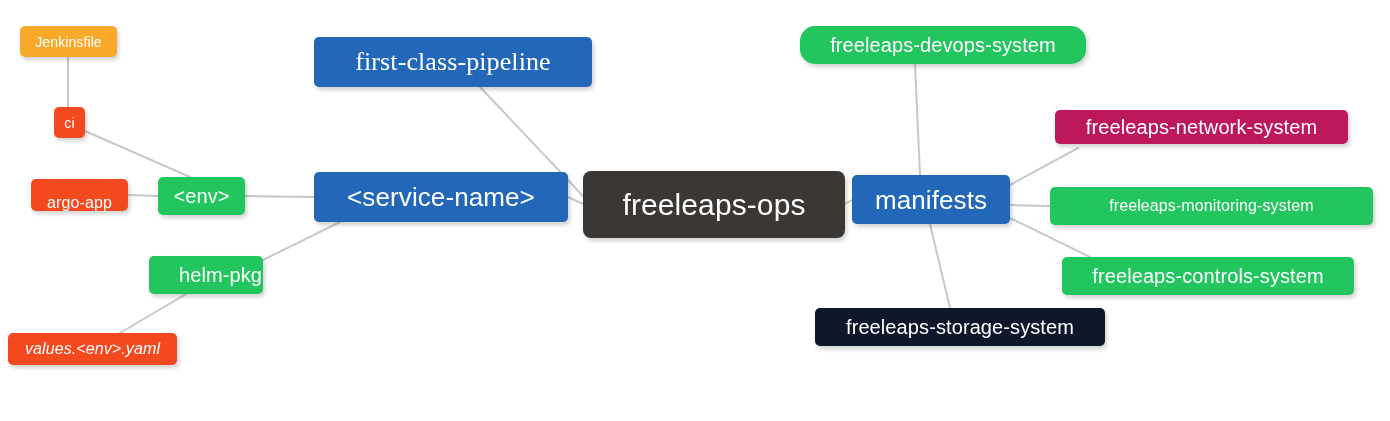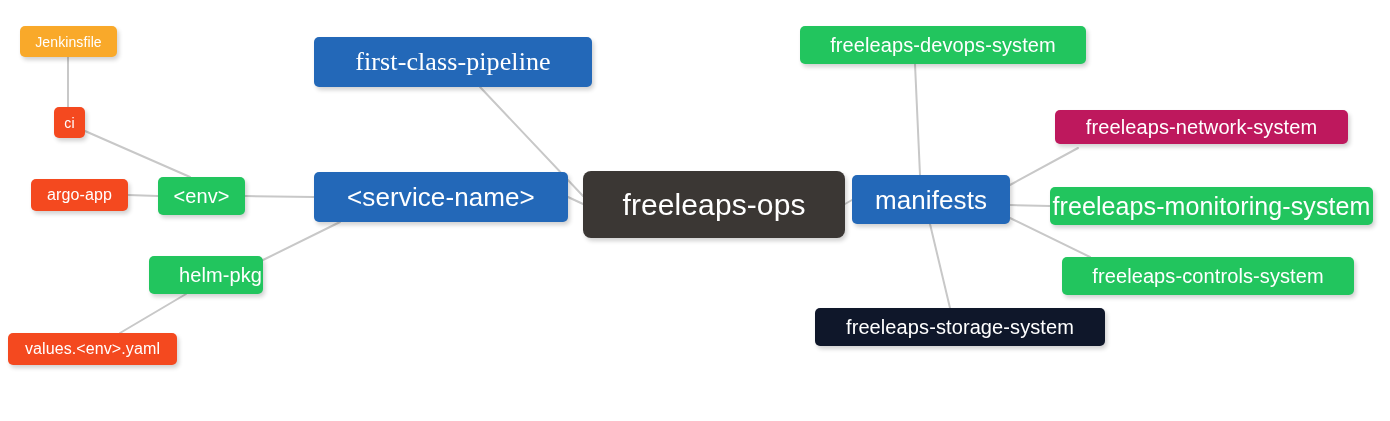--- a/index.html
+++ b/index.html
@@ -84,33 +84,33 @@
       </div>
       <div class="node" style="left: 149px; top: 256px; width: 114px; height: 38px; background: rgb(34, 197, 94); font-size: 20px; padding-left: 29px;">
         <span class="node-label">helm-pkg</span>
       </div>
       <div class="node" style="left: 20px; top: 26px; width: 97px; height: 31px; background: rgb(249, 169, 42); font-size: 14px;">
         <span class="node-label">Jenkinsfile</span>
       </div>
       <div class="node" style="left: 54px; top: 107px; width: 31px; height: 31px; background: rgb(244, 73, 31); font-size: 14px;">
         <span class="node-label">ci</span>
       </div>
-      <div class="node" style="left: 31px; top: 179px; width: 97px; height: 32px; background: rgb(244, 73, 31); font-size: 16px;">
+      <div class="node" style="left: 31px; top: 179px; width: 97px; height: 32px; background: rgb(244, 73, 31); font-size: 16px; align-items: flex-end;">
         <span class="node-label">argo-app</span>
       </div>
-      <div class="node" style="left: 8px; top: 333px; width: 169px; height: 32px; background: rgb(244, 73, 31); font-size: 16px;">
+      <div class="node" style="left: 8px; top: 333px; width: 169px; height: 32px; background: rgb(244, 73, 31); font-size: 16px; font-style: italic;">
         <span class="node-label">values.&lt;env&gt;.yaml</span>
       </div>
-      <div class="node" style="left: 800px; top: 26px; width: 286px; height: 38px; background: rgb(34, 197, 94); font-size: 20px;">
+      <div class="node" style="left: 800px; top: 26px; width: 286px; height: 38px; background: rgb(34, 197, 94); font-size: 20px; border-radius: 15px;">
         <span class="node-label">freeleaps-devops-system</span>
       </div>
       <div class="node" style="left: 1055px; top: 110px; width: 293px; height: 34px; background: #be185d; font-size: 20px;">
         <span class="node-label">freeleaps-network-system</span>
       </div>
-      <div class="node" style="left: 1050px; top: 187px; width: 323px; height: 38px; background: rgb(34, 197, 94); font-size: 25px;">
+      <div class="node" style="left: 1050px; top: 187px; width: 323px; height: 38px; background: rgb(34, 197, 94); font-size: 16px;">
         <span class="node-label">freeleaps-monitoring-system</span>
       </div>
       <div class="node" style="left: 1062px; top: 257px; width: 292px; height: 38px; background: rgb(34, 197, 94); font-size: 20px;">
         <span class="node-label">freeleaps-controls-system</span>
       </div>
       <div class="node" style="left: 815px; top: 308px; width: 290px; height: 38px; background: #0f172a; font-size: 20px;">
         <span class="node-label">freeleaps-storage-system</span>
       </div>
     </div>
 </div>

